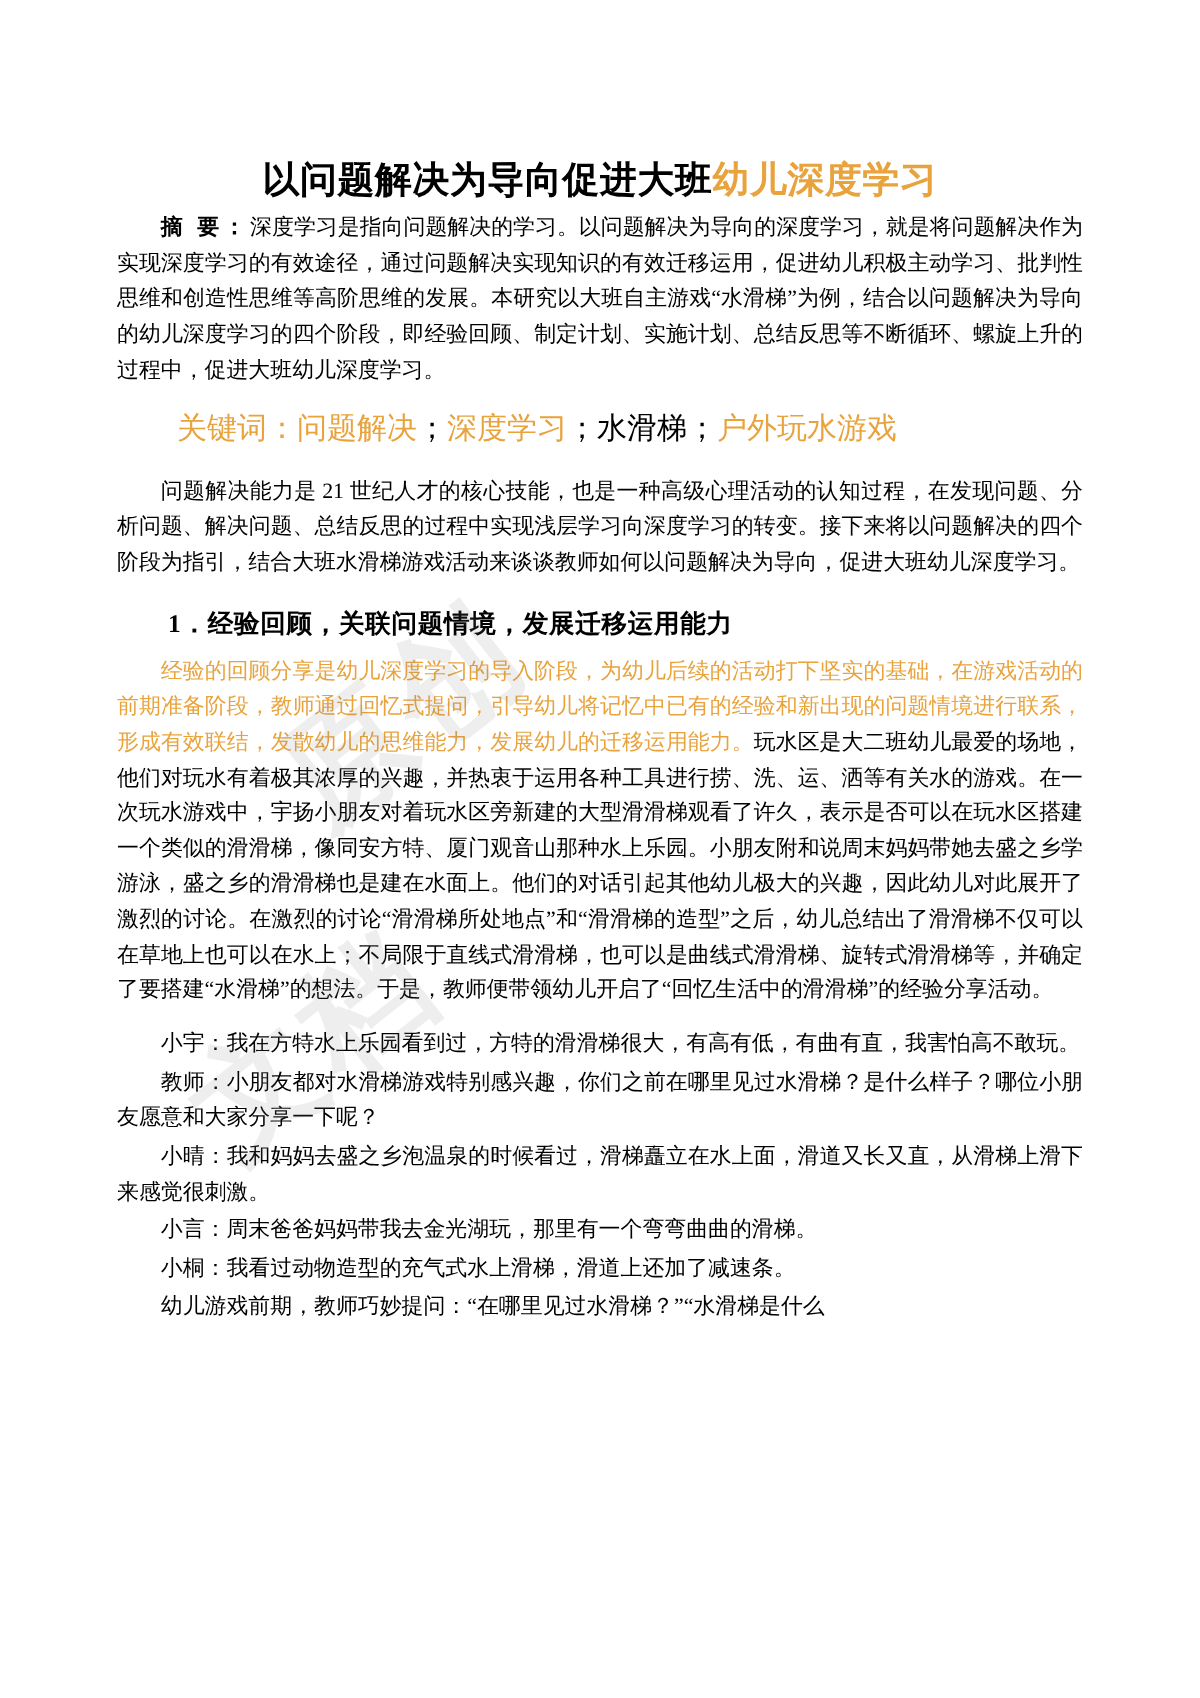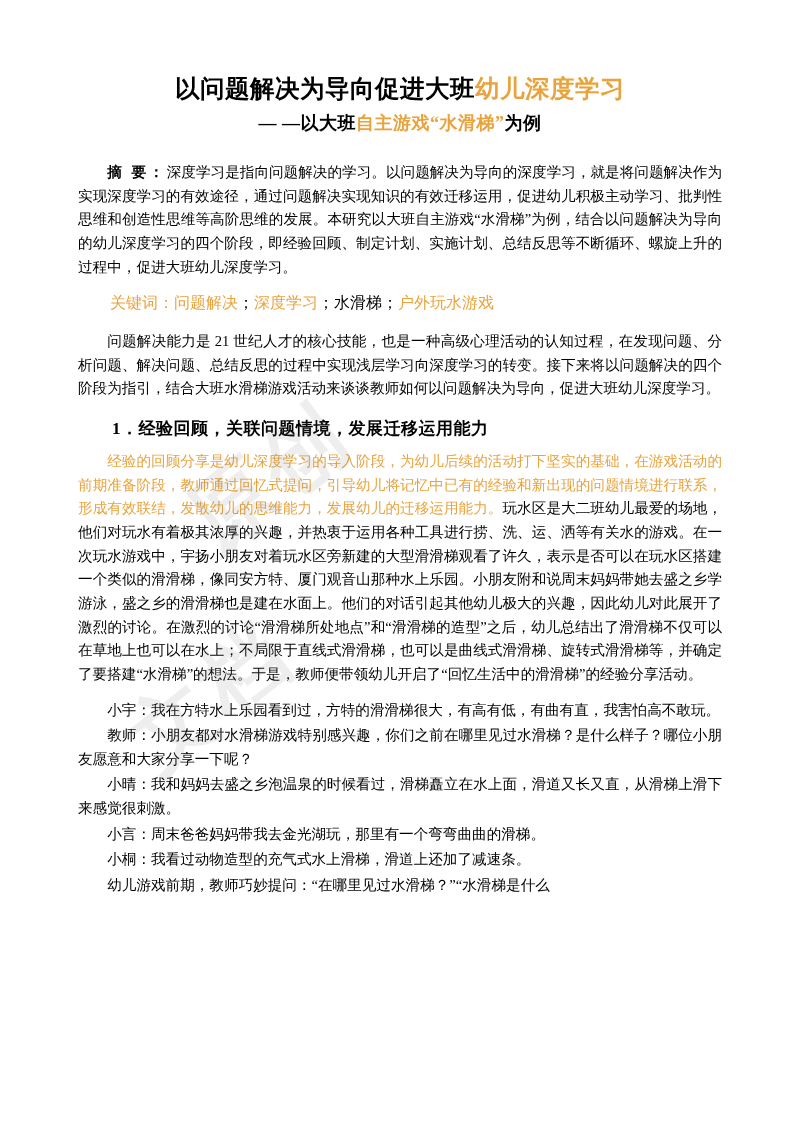--- a/index.html
+++ b/index.html
@@ -33,21 +33,21 @@
     font-size: 84px;
     font-weight: bold;
     letter-spacing: 6px;
     transform: rotate(-38deg);
     white-space: nowrap;
     font-family: "Liberation Serif", serif;
   }
   .wm1 { left: 180px; top: 420px; }
   .wm2 { left: 120px; top: 640px; font-size: 74px; }
 
-  .content { position: relative; z-index: 1; }
+  .content { position: relative; z-index: 1; margin-top: 32px; }
 
   h1.title {
     font-size: 24.5px;
     font-weight: bold;
     text-align: center;
     margin: 0 0 4px 0;
     line-height: 1.35;
     letter-spacing: 0.5px;
   }
   h1.title .hl { color: #e8a33d; }
@@ -66,21 +66,21 @@
     margin: 0 0 11px 0;
     text-align: justify;
     text-justify: inter-ideograph;
   }
   .indent { text-indent: 2em; }
   .abstract .lead {
     font-weight: bold;
     letter-spacing: 3px;
   }
   .keywords {
-    font-size: 16px;
+    font-size: 20px;
     line-height: 1.62;
     margin: 0 0 14px 0;
     text-indent: 2em;
   }
   .keywords .lead { color: #e8a33d; font-weight: normal; }
   .keywords .kw { color: #e8a33d; }
   .keywords .kw-plain { color: #000; }
 
   h2.section {
     font-size: 17px;
@@ -104,23 +104,20 @@
     <span class="wm1">原创</span>
     <span class="wm2">文档</span>
   </div>
 
   <div class="content">
 
     <h1 class="title">
       <span>以问题解决为导向促进大班</span><span class="hl">幼儿深度学习</span>
     </h1>
 
-    <div class="subtitle">
-      <span>— —以大班</span><span class="hl">自主游戏</span><span class="hl">“水滑梯”</span><span>为例</span>
-    </div>
 
     <p class="abstract indent">
       <span class="lead">摘  要：</span><span>深度学习是指向问题解决的学习。以问题解决为导向的深度学习，就是将问题解决作为实现深度学习的有效途径，通过问题解决实现知识的有效迁移运用，促进幼儿积极主动学习、批判性思维和创造性思维等高阶思维的发展。本研究以大班自主游戏“水滑梯”为例，结合以问题解决为导向的幼儿深度学习的四个阶段，即经验回顾、制定计划、实施计划、总结反思等不断循环、螺旋上升的过程中，促进大班幼儿深度学习。</span>
     </p>
 
     <div class="keywords">
       <span class="lead">关键词：</span><span class="kw">问题解决</span><span>；</span><span class="kw">深度学习</span><span>；</span><span class="kw-plain">水滑梯</span><span>；</span><span class="kw">户外玩水游戏</span>
     </div>
 
     <p class="indent gap">问题解决能力是 21 世纪人才的核心技能，也是一种高级心理活动的认知过程，在发现问题、分析问题、解决问题、总结反思的过程中实现浅层学习向深度学习的转变。接下来将以问题解决的四个阶段为指引，结合大班水滑梯游戏活动来谈谈教师如何以问题解决为导向，促进大班幼儿深度学习。</p>

